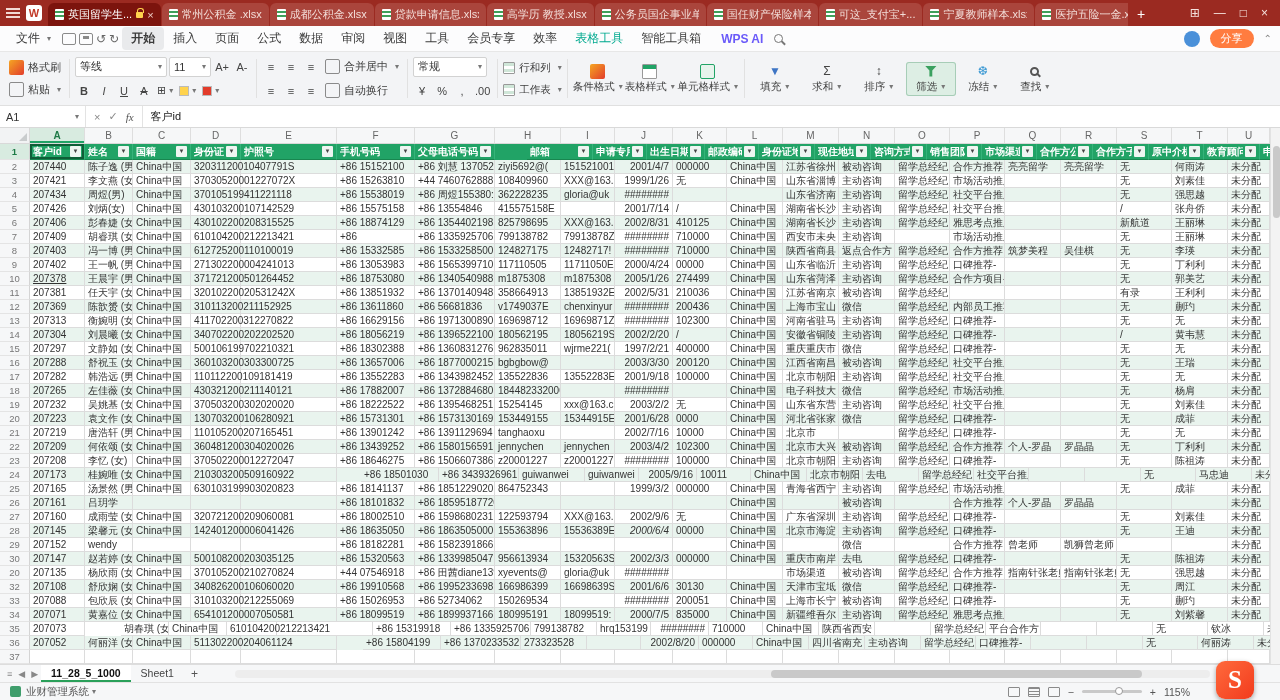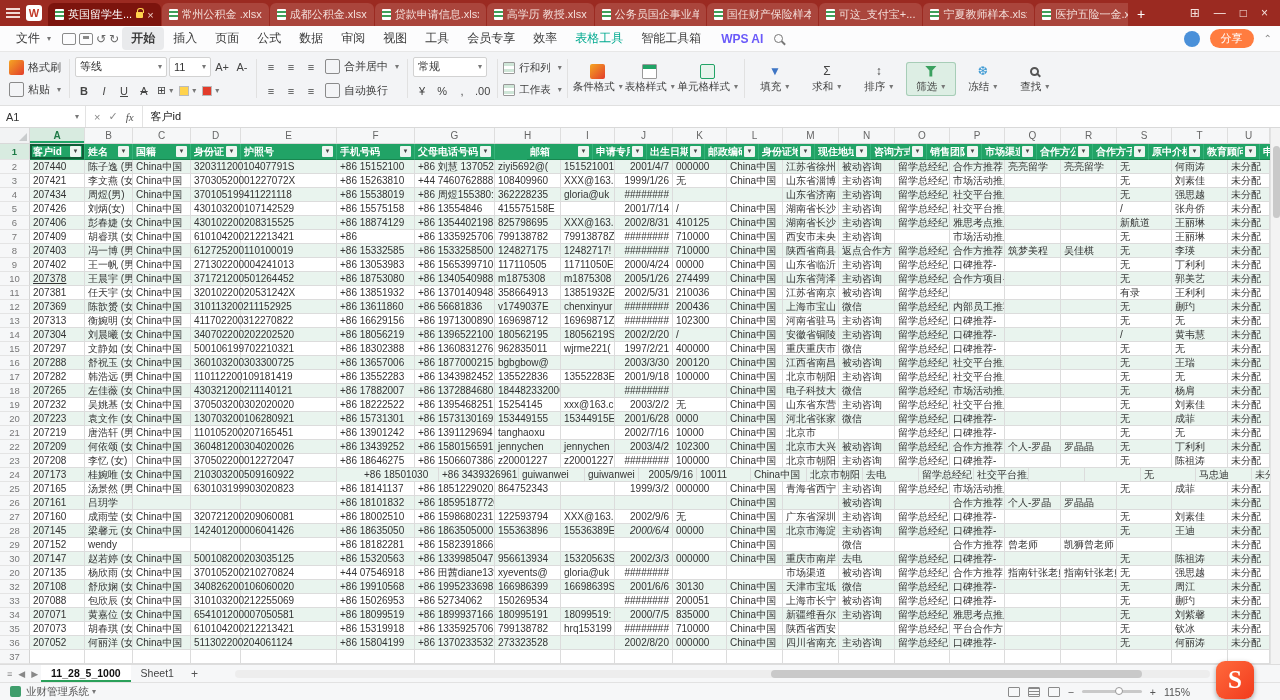--- a/index.html
+++ b/index.html
@@ -1331,21 +1331,21 @@
         <div class="cell" style="width: 55px;">雅思考点推广</div>
         <div class="cell" style="width: 56px;"></div>
         <div class="cell" style="width: 56px;"></div>
         <div class="cell" style="width: 55px;">无</div>
         <div class="cell" style="width: 56px;">刘紫馨</div>
         <div class="cell" style="width: 42px;">未分配</div>
       </div>
       <div class="grow">
         <div class="rownum">35</div>
         <div class="cell" style="width: 55px;">207073</div>
-        <div class="cell" style="width: 48px;">胡春琪 (女</div>
+        <div class="cell" style="width: 48px; margin-left: 36px;">胡春琪 (女</div>
         <div class="cell" style="width: 58px;">China中国</div>
         <div class="cell spill" style="width: 50px;">610104200212213421</div>
         <div class="cell" style="width: 96px;"></div>
         <div class="cell" style="width: 78px;">+86 15319918</div>
         <div class="cell" style="width: 80px;">+86 1335925706</div>
         <div class="cell" style="width: 66px;">799138782</div>
         <div class="cell" style="width: 54px;">hrq153199</div>
         <div class="cell num" style="width: 58px;">########</div>
         <div class="cell" style="width: 54px;">710000</div>
         <div class="cell" style="width: 56px;">China中国</div>
@@ -1359,21 +1359,21 @@
         <div class="cell" style="width: 56px;">钦冰</div>
         <div class="cell" style="width: 42px;">未分配</div>
       </div>
       <div class="grow band">
         <div class="rownum">36</div>
         <div class="cell" style="width: 55px;">207052</div>
         <div class="cell" style="width: 48px;">何丽洋 (女</div>
         <div class="cell" style="width: 58px;">China中国</div>
         <div class="cell spill" style="width: 50px;">511302200204061124</div>
         <div class="cell" style="width: 96px;"></div>
-        <div class="cell" style="width: 78px;">+86 15804199</div>
+        <div class="cell" style="width: 78px; margin-left: 26px;">+86 15804199</div>
         <div class="cell" style="width: 80px;">+86 1370233532</div>
         <div class="cell" style="width: 66px;">273323528</div>
         <div class="cell" style="width: 54px;"></div>
         <div class="cell num" style="width: 58px;">2002/8/20</div>
         <div class="cell" style="width: 54px;">000000</div>
         <div class="cell" style="width: 56px;">China中国</div>
         <div class="cell" style="width: 56px;">四川省南充</div>
         <div class="cell" style="width: 56px;">主动咨询</div>
         <div class="cell" style="width: 55px;">留学总经纪</div>
         <div class="cell" style="width: 55px;">口碑推荐-</div>

